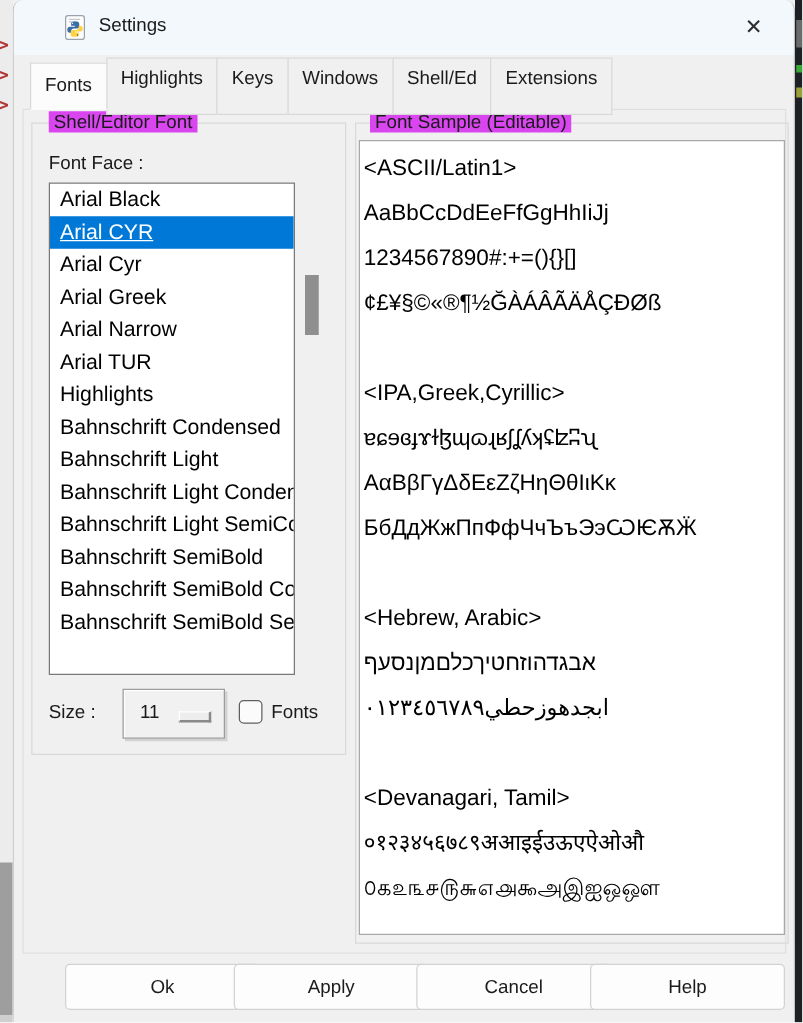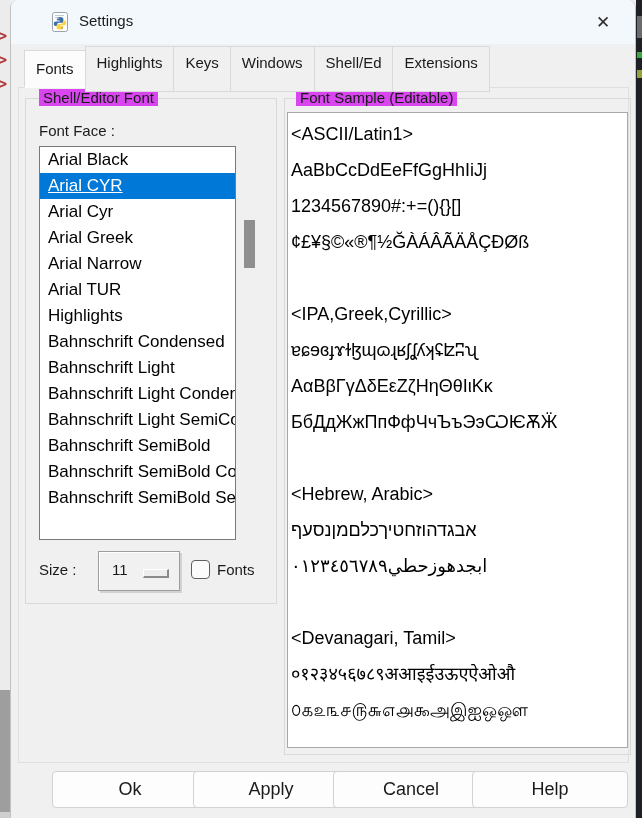--- a/index.html
+++ b/index.html
@@ -62,23 +62,23 @@
   .bold-label { position:absolute; left:206px; top:561px; font-size:15px; color:#1a1a1a; }
 
   .sample-box { position:absolute; left:276px; top:112px; width:341px; height:636px; background:#fff;
                 border:1px solid #a8a8a8; overflow:hidden; }
   .sample-text { font-family:"Liberation Sans","DejaVu Sans",sans-serif; font-size:18px; line-height:36px;
                  color:#000; white-space:pre; padding:3px 0 0 3px; }
 
   
   .btn-row { position:absolute; left:0; top:771px; width:100%; height:37px; }
   .dlg-btn { position:absolute; top:0; width:156px; height:37px; background:#fdfdfd; border:1px solid #d2d2d2;
-             border-radius:4px; font-size:18px; color:#1a1a1a; display:flex; align-items:center; justify-content:center;
+             border-radius:4px; font-size:15px; color:#1a1a1a; display:flex; align-items:center; justify-content:center;
              cursor:default; }
-  .btn-ok { left:41px; } .btn-apply { left:182px;text-align:right; } .btn-cancel { left:322px; } .btn-help { left:461px; }
+  .btn-ok { left:41px; } .btn-apply { left:176px;text-align:right; } .btn-cancel { left:322px; } .btn-help { left:461px; }
 </style>
 </head>
 <body>
 
 <div id="root">
 
   <div class="left-strip">
     <span class="prompt" style="top:27px">&gt;</span>
     <span class="prompt" style="top:51px">&gt;</span>
     <span class="prompt" style="top:75px">&gt;</span>

